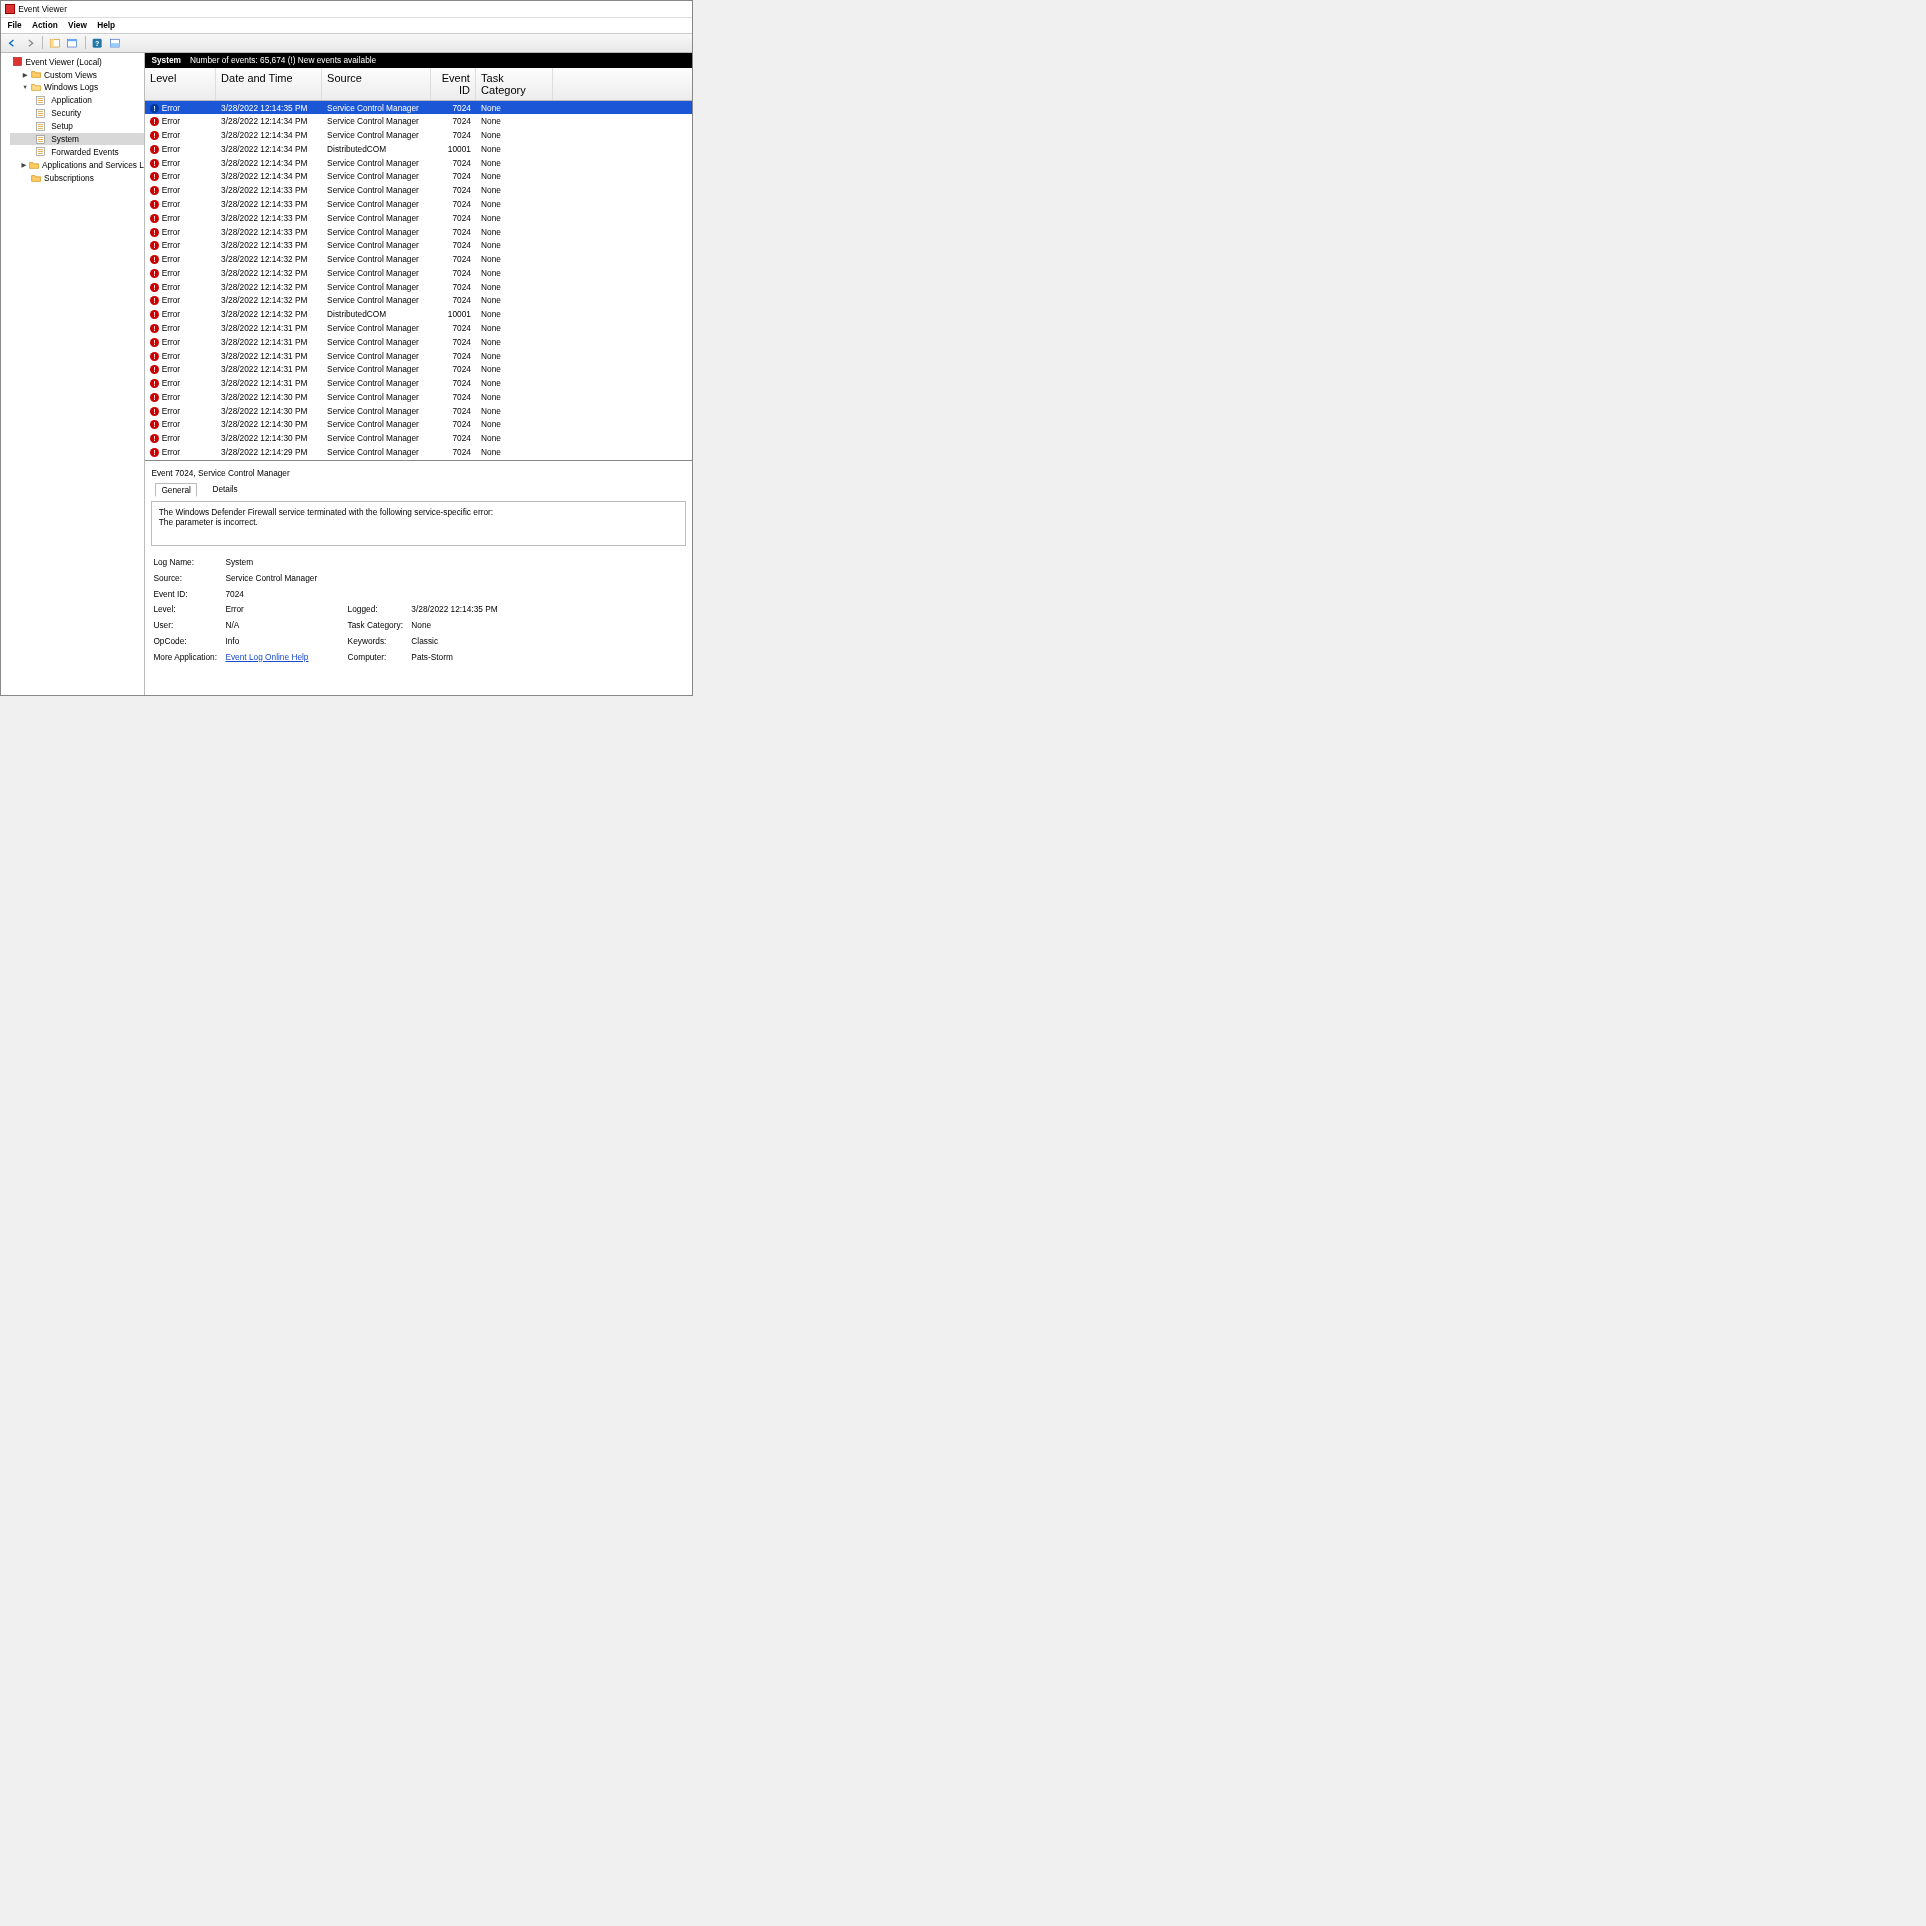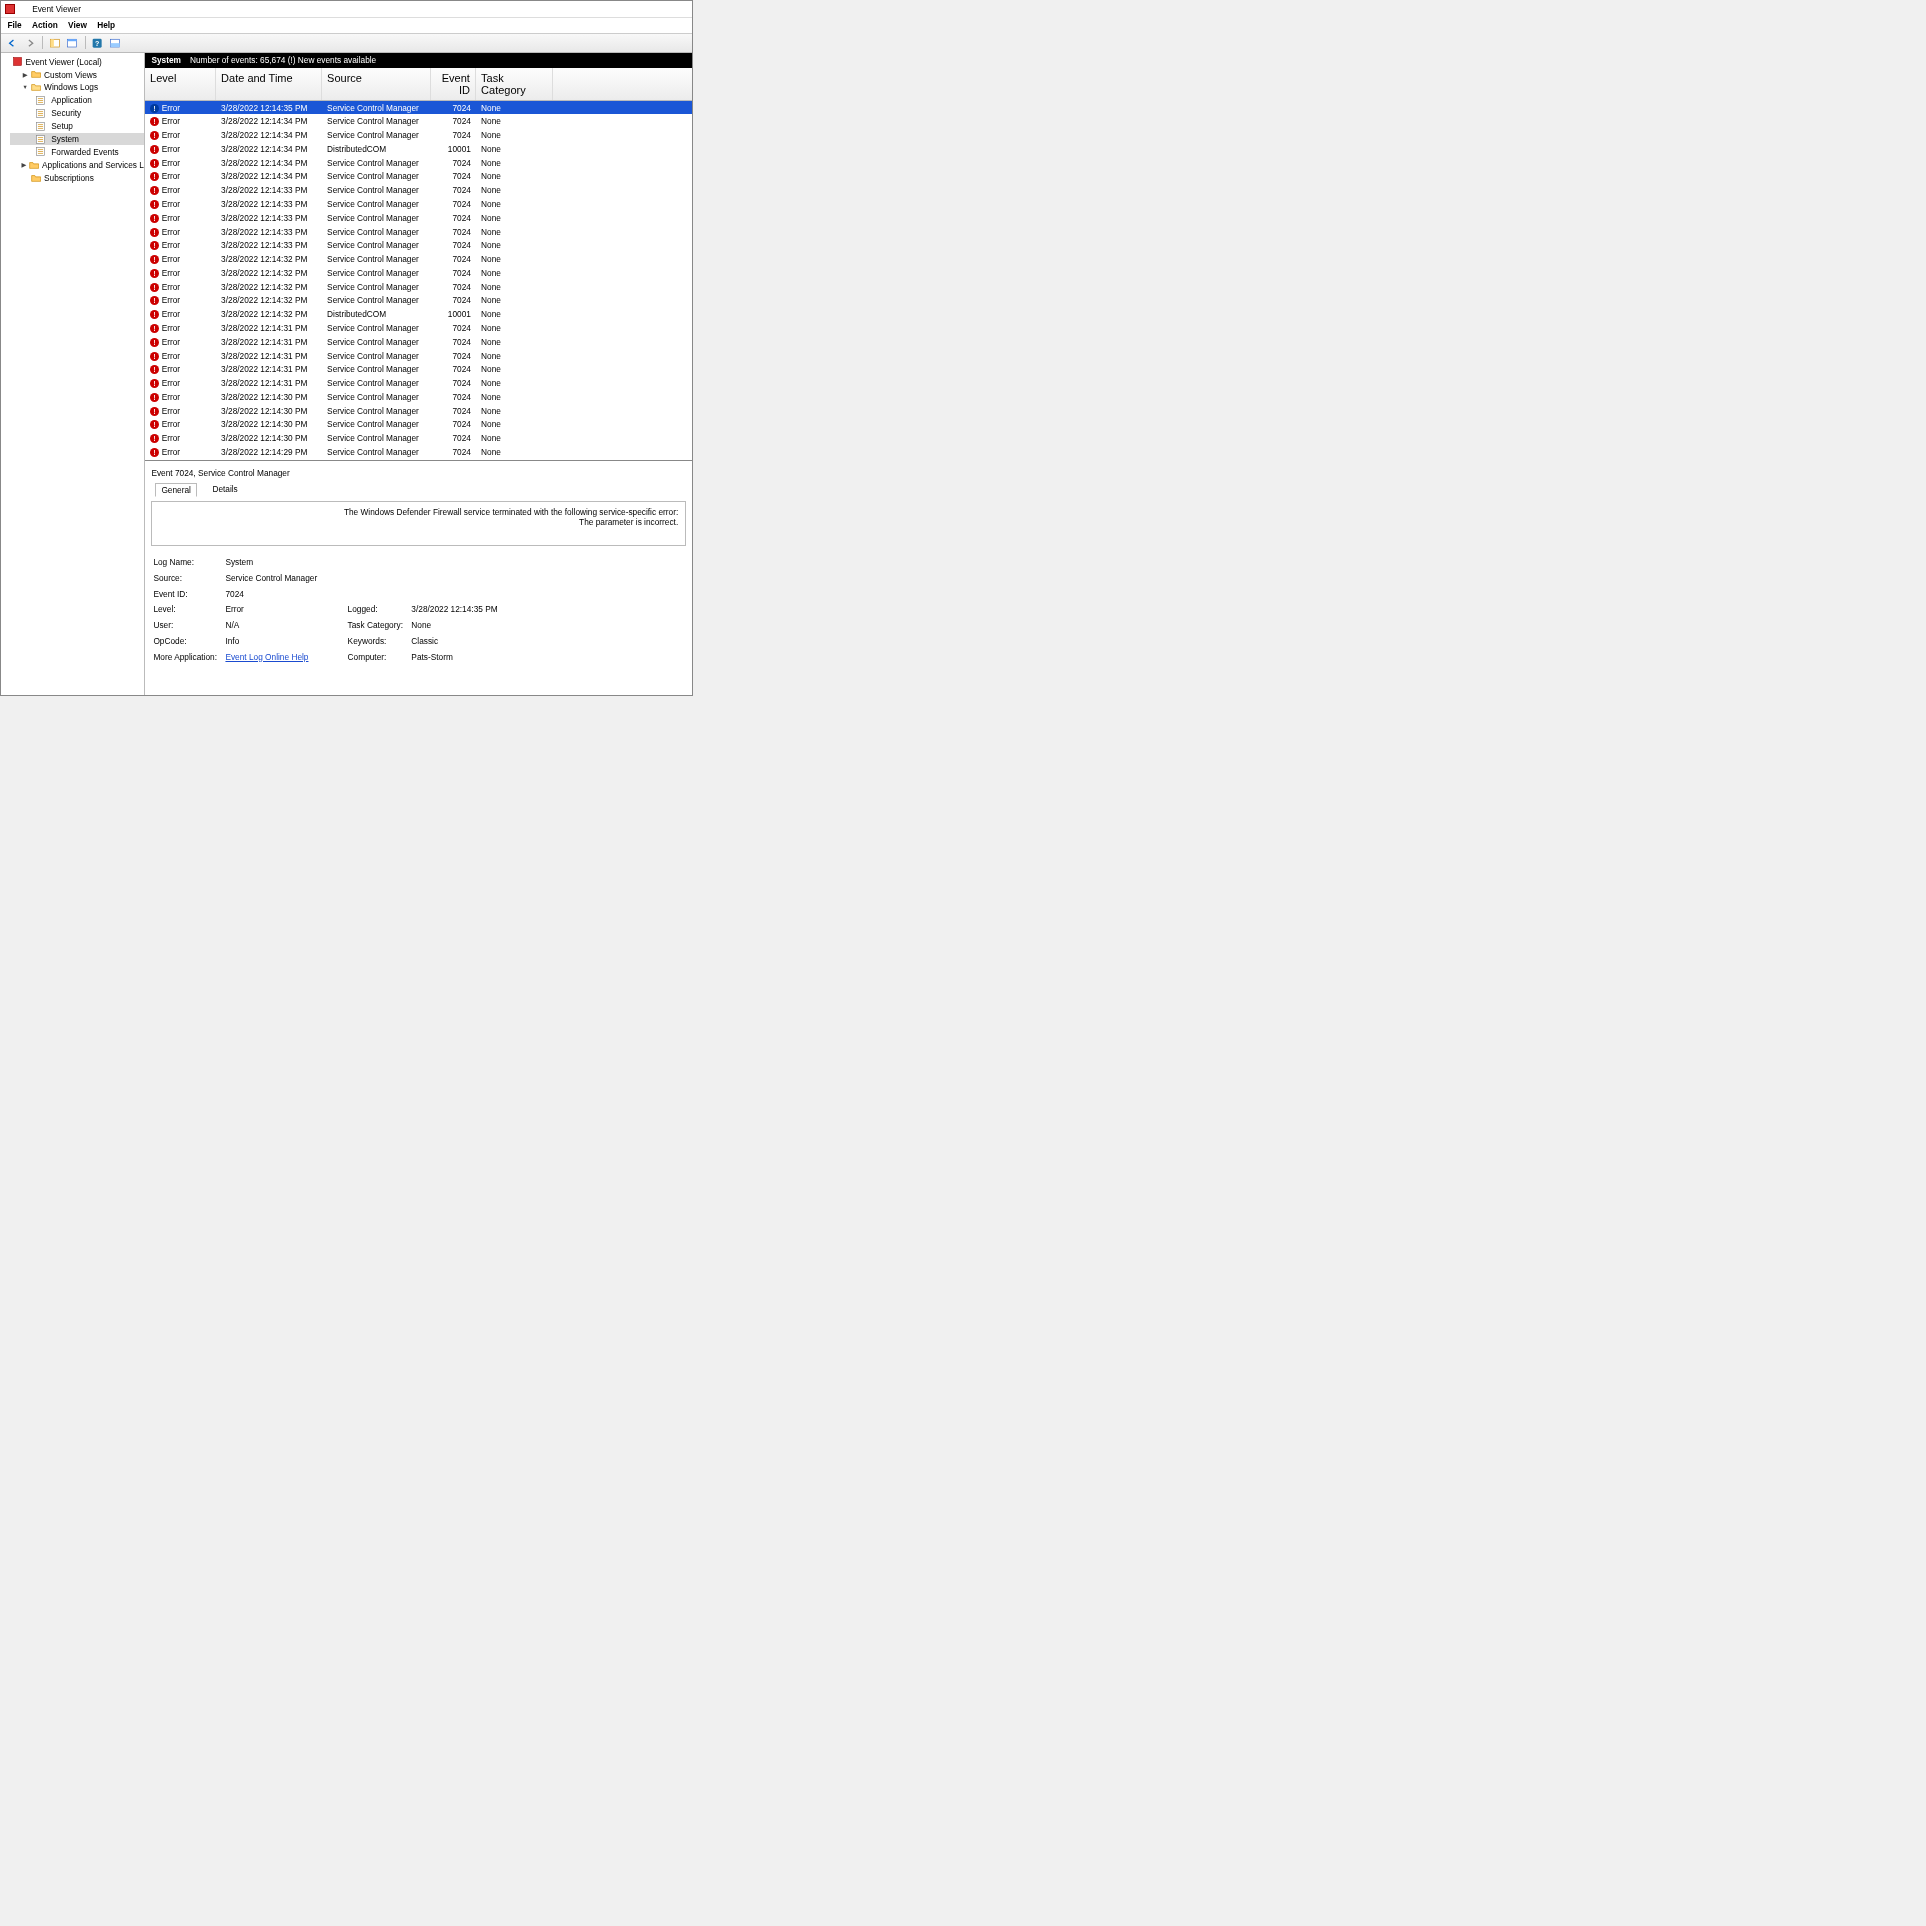--- a/index.html
+++ b/index.html
@@ -15,21 +15,21 @@
     background: #fff;
     border: 0.6px solid #888;
   }
   .titlebar {
     display: flex;
     align-items: center;
     height: 16.7px;
     padding: 0 3.9px;
     background: #fff;
     border-bottom: 0.6px solid #ddd;
-    gap: 17px;
+    gap: 3px;
   }
   .titlebar .app-icon { width:10.3px; height:10.3px; background:#d33; border:0.6px solid #900; }
   .menubar {
     display: flex;
     gap: 10.3px;
     padding: 2.6px 6.4px;
     background: #fff;
     border-bottom: 0.6px solid #ccc;
   }
   .menubar span { cursor: default; font-weight: bold; }
@@ -120,21 +120,20 @@
   .detail-title{background:#fff;padding:2.6px 0 5.1px;font-size:8.3px;}
   .tabs{display:flex;gap:10.3px;padding:0 3.9px 3.9px;}
   .tab{padding:1.3px 5.1px;cursor:default;}
   .tab.active{border:0.6px solid #bbb;border-bottom:0.6px solid #fff;background:#fff;}
   .msgbox{
     border:0.6px solid #bbb;
     padding:5.1px 6.4px;
     background:#fff;
     font-size:8.3px;
     min-height:45px;
-    text-align:right;
   }
   .props{display:flex;gap:20px;margin-top:7px;font-size:8.3px;align-items:flex-end;}
   .props table td{padding:1.9px 6.4px 1.9px 0;}
   .props a{color:#1a4bd0;text-decoration:underline;}
   svg{display:block;}
 </style>
 </head>
 <body>
 
 <div class="window">

